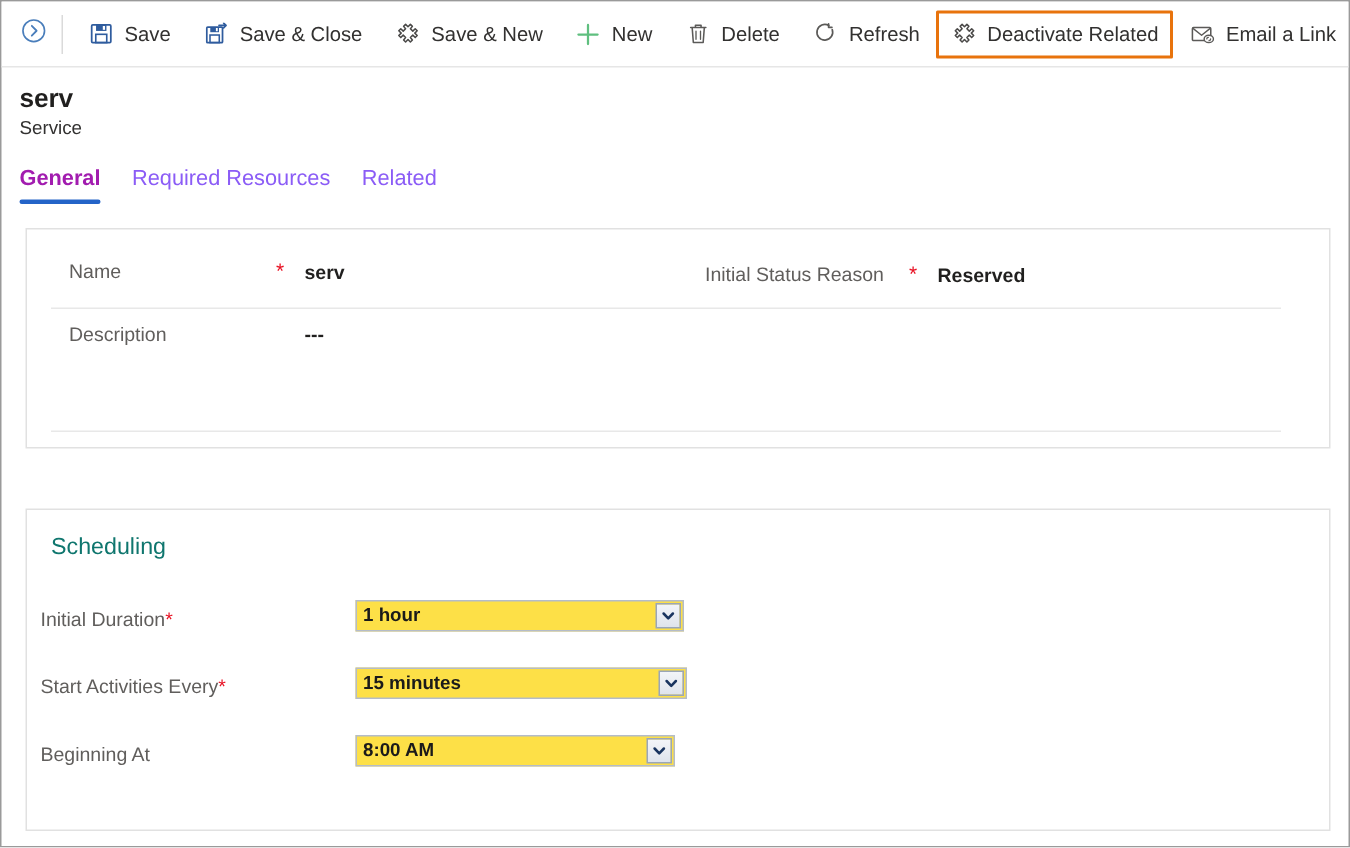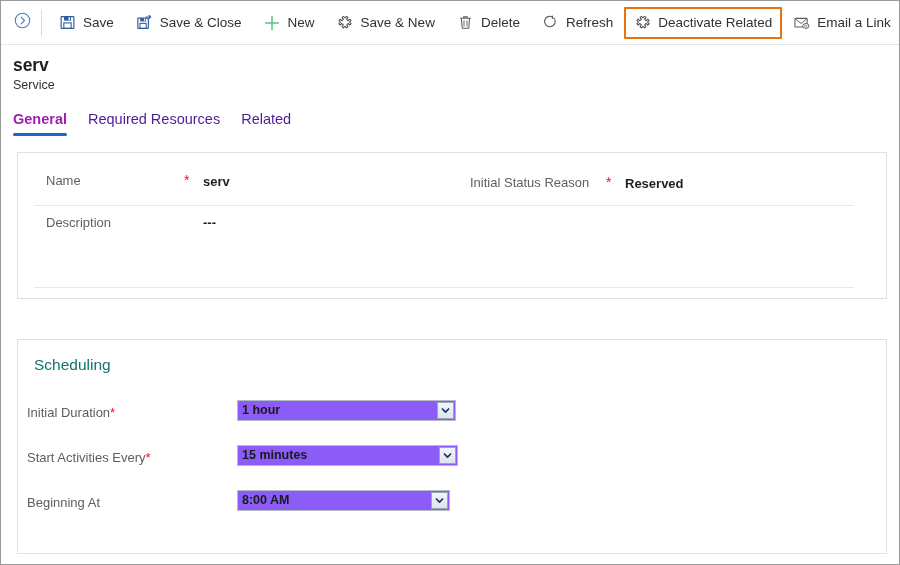--- a/index.html
+++ b/index.html
@@ -60,21 +60,21 @@
     font-size: 17.5px; font-weight: bold; color: #201f1e;
     letter-spacing: -0.1px; line-height: 21px;
   }
   #rec-subtitle { font-size: 12.5px; color: #323130; line-height: 17px; margin-top: 1px; }
 
   
   #tabs {
     position: absolute; left: 12px; top: 110px;
     display: flex; align-items: flex-start; gap: 21px;
   }
-  .tab { position: relative; padding-bottom: 9px; font-size: 14.5px; color: #4c1d95; }
+  .tab { position: relative; padding-bottom: 9px; font-size: 14.5px; color: #8b5cf6; }
   .tab.active { font-weight: bold; color: #a21caf; }
   .tab.active .tab-underline {
     position: absolute; left: 0; right: 0; bottom: 0;
     height: 3px; background: #2464c8; border-radius: 2px;
   }
 
   
   .card {
     position: absolute;
     background: #ffffff;
@@ -100,21 +100,21 @@
 
   #sched-title {
     position: absolute; left: 16px; top: 16px;
     font-size: 15.5px; color: #0f766e;
   }
 
   
   .wselect {
     position: absolute;
     height: 21px;
-    background: #8b5cf6;
+    background: #fde047;
     border: 1px solid #b4bcc9;
     display: flex; align-items: center;
   }
   .wselect .wval {
     flex: 1 1 auto;
     padding-left: 4px;
     font-size: 12.5px; font-weight: bold; color: #1a1a1a;
     white-space: nowrap; overflow: hidden;
     line-height: 19px;
   }
@@ -166,34 +166,34 @@
           <rect x="7.4" y="3.9" width="1.3" height="2.3" fill="#ffffff"></rect>
           <rect x="3.2" y="8.9" width="6.6" height="5.4" fill="none" stroke="#2f5c9e" stroke-width="1.1"></rect>
           <path d="M9.6 2.1 H14.6 L12.9 0.4 M14.6 2.1 L12.9 3.8" fill="none" stroke="#2f5c9e" stroke-width="1.2" stroke-linecap="round" stroke-linejoin="round"></path>
         </svg>
       </span>
       <span>Save &amp; Close</span>
     </div>
 
     <div class="cmd-btn">
       <span class="ic">
+        <svg width="16" height="16" viewBox="0 0 18 18">
+          <path d="M7.2 1.4 L9.0 3.2 L10.8 1.4 L12.3 2.9 L10.8 4.7 L12.6 6.5 L14.4 4.7 L15.9 6.2 L14.1 8.0 L15.9 9.8 L14.4 11.3 L12.6 9.5 L10.8 11.3 L12.3 13.1 L10.8 14.6 L9.0 12.8 L7.2 14.6 L5.7 13.1 L7.2 11.3 L5.4 9.5 L3.6 11.3 L2.1 9.8 L3.9 8.0 L2.1 6.2 L3.6 4.7 L5.4 6.5 L7.2 4.7 L5.7 2.9 Z" fill="none" stroke="#4b4a49" stroke-width="1.15" stroke-linejoin="round"></path>
+        </svg>
+      </span>
+      <span>Save &amp; New</span>
+    </div>
+
+    <div class="cmd-btn">
+      <span class="ic">
         <svg width="16" height="16" viewBox="0 0 16 16">
           <path d="M8 1.6 V14.4 M1.6 8 H14.4" stroke="#5fbf7f" stroke-width="1.5" stroke-linecap="round"></path>
         </svg>
       </span>
       <span>New</span>
-    </div>
-
-    <div class="cmd-btn">
-      <span class="ic">
-        <svg width="16" height="16" viewBox="0 0 18 18">
-          <path d="M7.2 1.4 L9.0 3.2 L10.8 1.4 L12.3 2.9 L10.8 4.7 L12.6 6.5 L14.4 4.7 L15.9 6.2 L14.1 8.0 L15.9 9.8 L14.4 11.3 L12.6 9.5 L10.8 11.3 L12.3 13.1 L10.8 14.6 L9.0 12.8 L7.2 14.6 L5.7 13.1 L7.2 11.3 L5.4 9.5 L3.6 11.3 L2.1 9.8 L3.9 8.0 L2.1 6.2 L3.6 4.7 L5.4 6.5 L7.2 4.7 L5.7 2.9 Z" fill="none" stroke="#4b4a49" stroke-width="1.15" stroke-linejoin="round"></path>
-        </svg>
-      </span>
-      <span>Save &amp; New</span>
     </div>
 
     <div class="cmd-btn">
       <span class="ic">
         <svg width="15" height="15" viewBox="0 0 16 16">
           <path d="M2.6 3.5 H13.4" stroke="#5b5a58" stroke-width="1.1" stroke-linecap="round"></path>
           <path d="M6.0 3.3 V2.0 H10.0 V3.3" fill="none" stroke="#5b5a58" stroke-width="1.1" stroke-linejoin="round"></path>
           <path d="M3.7 3.8 L4.5 14.2 H11.5 L12.3 3.8" fill="none" stroke="#5b5a58" stroke-width="1.1" stroke-linejoin="round"></path>
           <path d="M6.4 6.2 V11.9 M9.6 6.2 V11.9" stroke="#5b5a58" stroke-width="0.95" stroke-linecap="round"></path>
         </svg>

